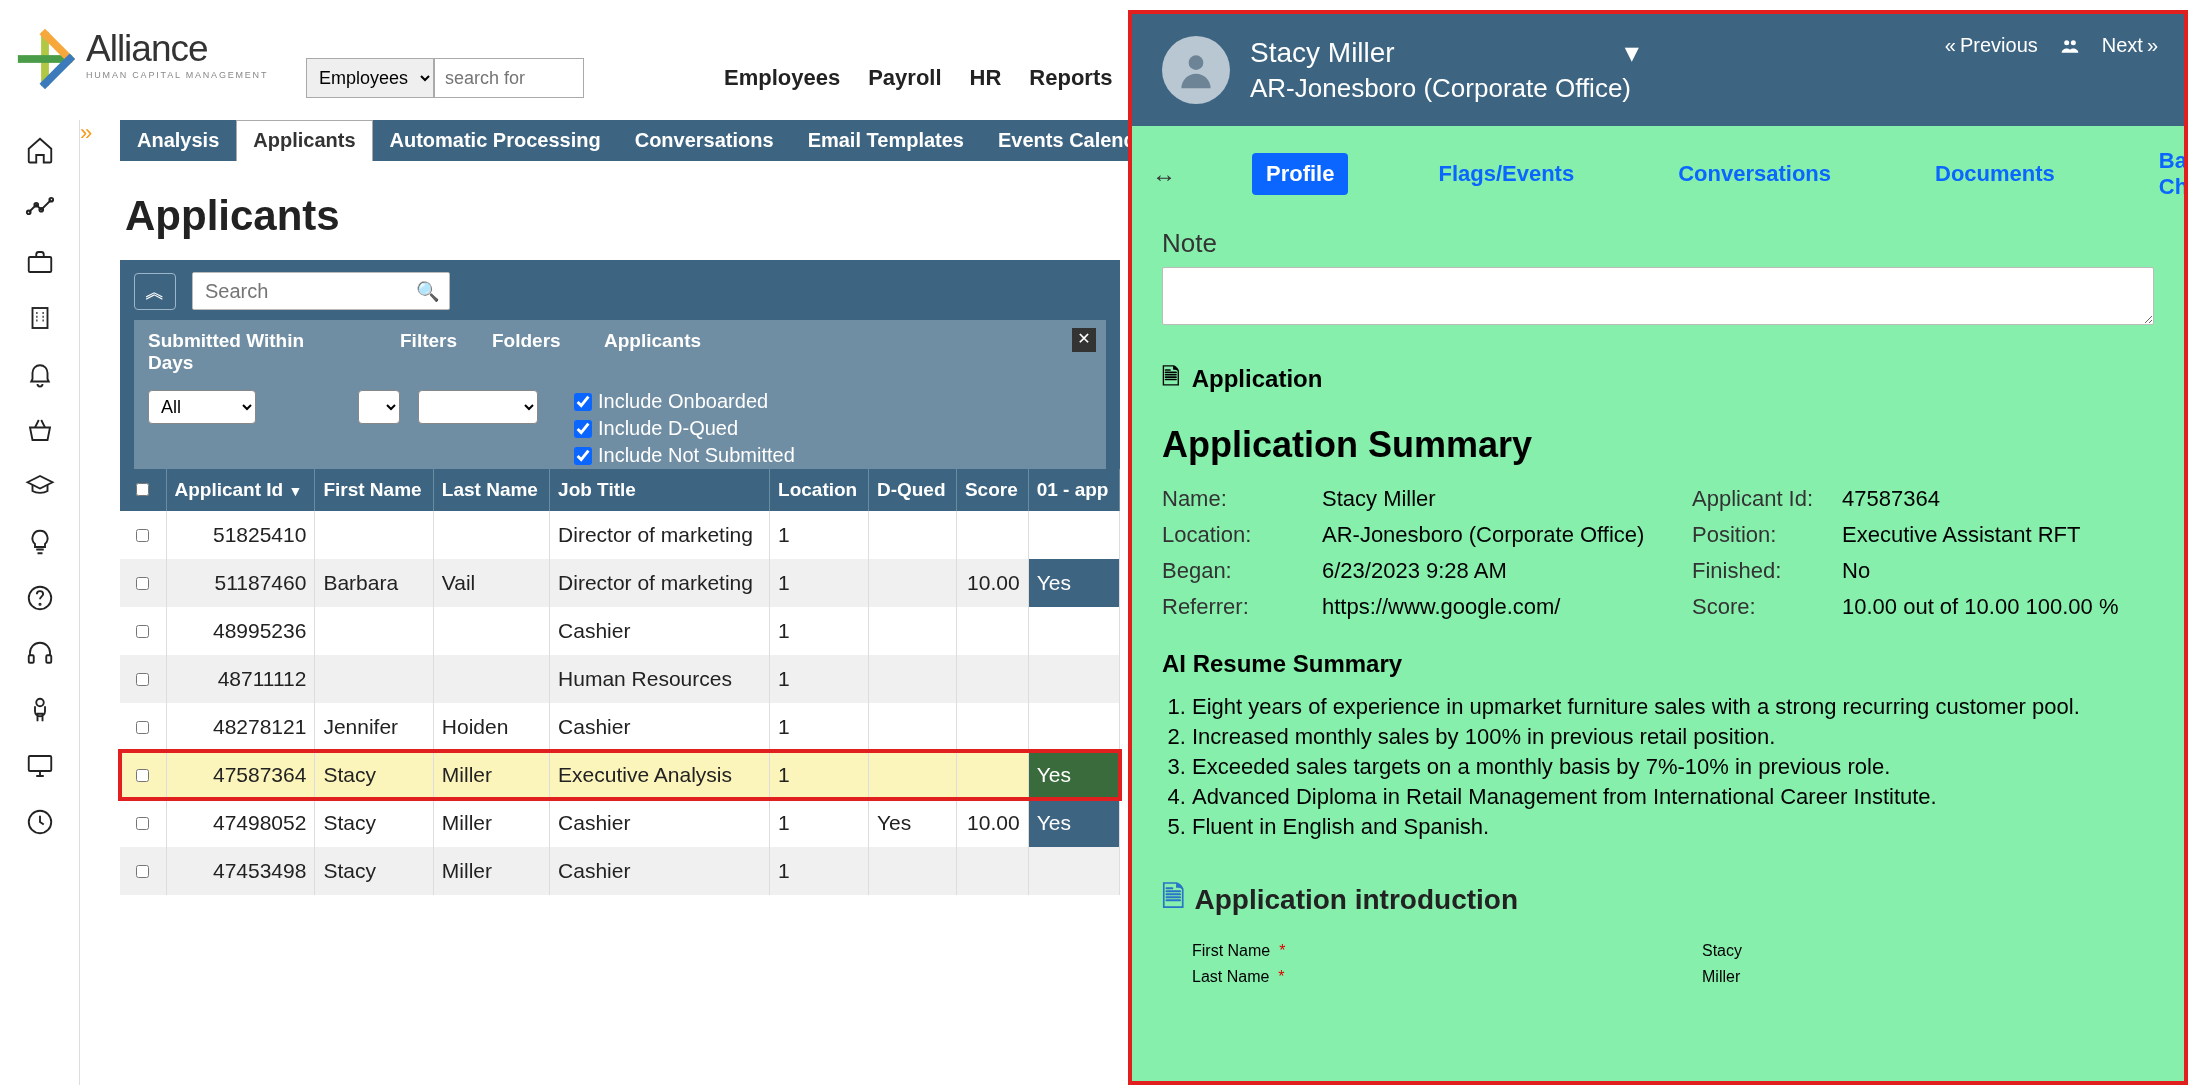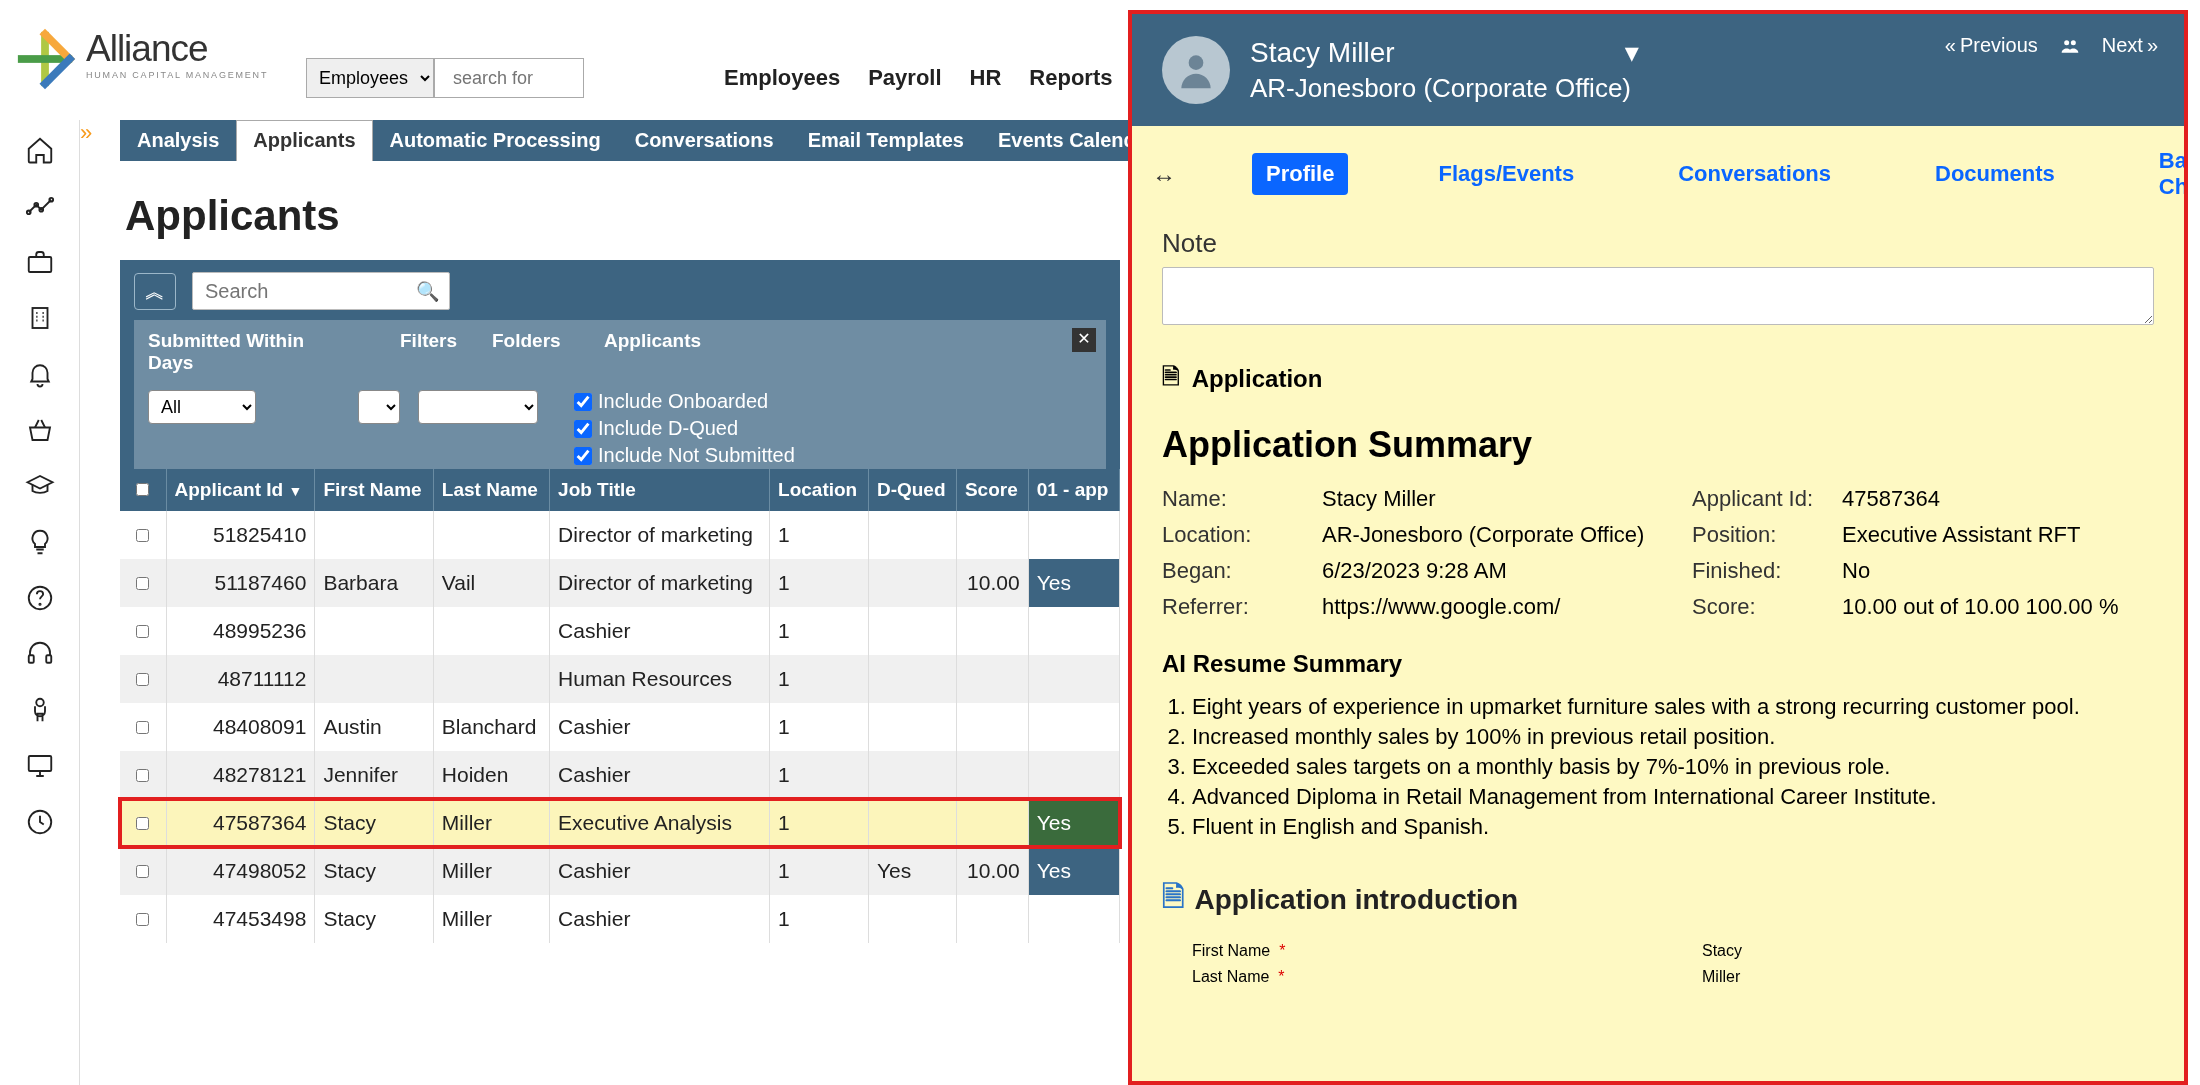--- a/index.html
+++ b/index.html
@@ -8,21 +8,21 @@
 
 .logo-block { position: absolute; top: 28px; left: 14px; display: flex; }
 .logo-icon { width: 62px; height: 62px; }
 .logo-text { margin-left: 10px; }
 .logo-brand { font-size: 37px; font-weight: 500; color: #333; letter-spacing: -1px; }
 .logo-sub { font-size: 9px; color: #888; letter-spacing: 1.8px; }
 
 
 .top-bar { position: absolute; top: 58px; left: 306px; right: 0; display: flex; align-items: center; }
 .emp-select { height: 40px; border: 1px solid #aaa; font-size: 18px; padding: 2px 8px; }
-.emp-search { height: 40px; border: 1px solid #aaa; width: 150px; font-size: 18px; padding: 2px 18px; color: #888; }
+.emp-search { height: 40px; border: 1px solid #aaa; width: 150px; font-size: 18px; padding: 2px 10px; color: #888; }
 .top-nav { margin-left: 140px; display: flex; gap: 28px; font-size: 22px; font-weight: 600; color: #222; }
 .top-nav span { cursor: pointer; }
 
 
 .rail { position: absolute; left: 0; top: 120px; bottom: 0; width: 80px; border-right: 1px solid #ddd; display: flex; flex-direction: column; align-items: center; padding-top: 12px; gap: 20px; }
 .rail-icon { width: 36px; height: 36px; display: flex; align-items: center; justify-content: center; color: #333; }
 .rail-expand { position: absolute; top: 120px; left: 80px; color: #f79b1e; font-size: 22px; }
 
 
 .tabs { position: absolute; top: 120px; left: 120px; display: flex; text-align: center; }
@@ -59,21 +59,21 @@
 .tbl tbody td { padding: 12px 8px; font-size: 21px; color: #222; border-right: 1px solid #ddd; }
 .tbl tbody tr:nth-child(even) td { background: #f0f0f0; }
 .tbl tbody tr:nth-child(odd) td { background: #fff; }
 .row-sel td { background: #fcf5bb !important; }
 .row-sel { outline: 4px solid #e21f1f; outline-offset: -2px; }
 .yes-cell { background: #3d6481 !important; color: #fff !important; }
 .yes-cell.green { background: #3a6b3c !important; }
 .num { text-align: right; }
 
 
-.detail { position: absolute; top: 10px; right: 12px; width: 1060px; bottom: 0; background: #fef9c3; border: 4px solid #e21f1f; overflow: hidden; margin-left: 16px; }
+.detail { position: absolute; top: 10px; right: 12px; width: 1060px; bottom: 0; background: #86efac; border: 4px solid #e21f1f; overflow: hidden; margin-left: 16px; }
 .det-hdr { background: #3d6481; color: #fff; padding: 22px 30px; display: flex; align-items: center; position: relative; }
 .avatar { width: 68px; height: 68px; border-radius: 50%; background: #b8c7d1; display: flex; align-items: center; justify-content: center; }
 .avatar svg { width: 44px; height: 44px; fill: #6c8496; }
 .det-name { margin-left: 20px; }
 .det-name .nm { font-size: 28px; display: flex; align-items: center; gap: 230px; }
 .det-name .loc { font-size: 26px; font-weight: 400; margin-top: 4px; }
 .det-nav { position: absolute; right: 26px; top: 20px; display: flex; gap: 20px; font-size: 20px; align-items: center; }
 .det-nav span { cursor: pointer; display: flex; align-items: center; gap: 4px; }
 
 .det-tabs { display: flex; align-items: center; padding: 14px 20px; gap: 76px; }
@@ -325,31 +325,20 @@
           <td></td>
           <td></td>
           <td>Human Resources</td>
           <td>1</td>
           <td></td>
           <td class="num"></td>
           <td></td>
         </tr>
         <tr>
           <td><input type="checkbox" style=""></td>
-          <td class="num">48408091</td>
-          <td>Austin</td>
-          <td>Blanchard</td>
-          <td>Cashier</td>
-          <td>1</td>
-          <td></td>
-          <td class="num"></td>
-          <td></td>
-        </tr>
-        <tr>
-          <td><input type="checkbox" style=""></td>
           <td class="num">48278121</td>
           <td>Jennifer</td>
           <td>Hoiden</td>
           <td>Cashier</td>
           <td>1</td>
           <td></td>
           <td class="num"></td>
           <td></td>
         </tr>
         <tr class="row-sel">

